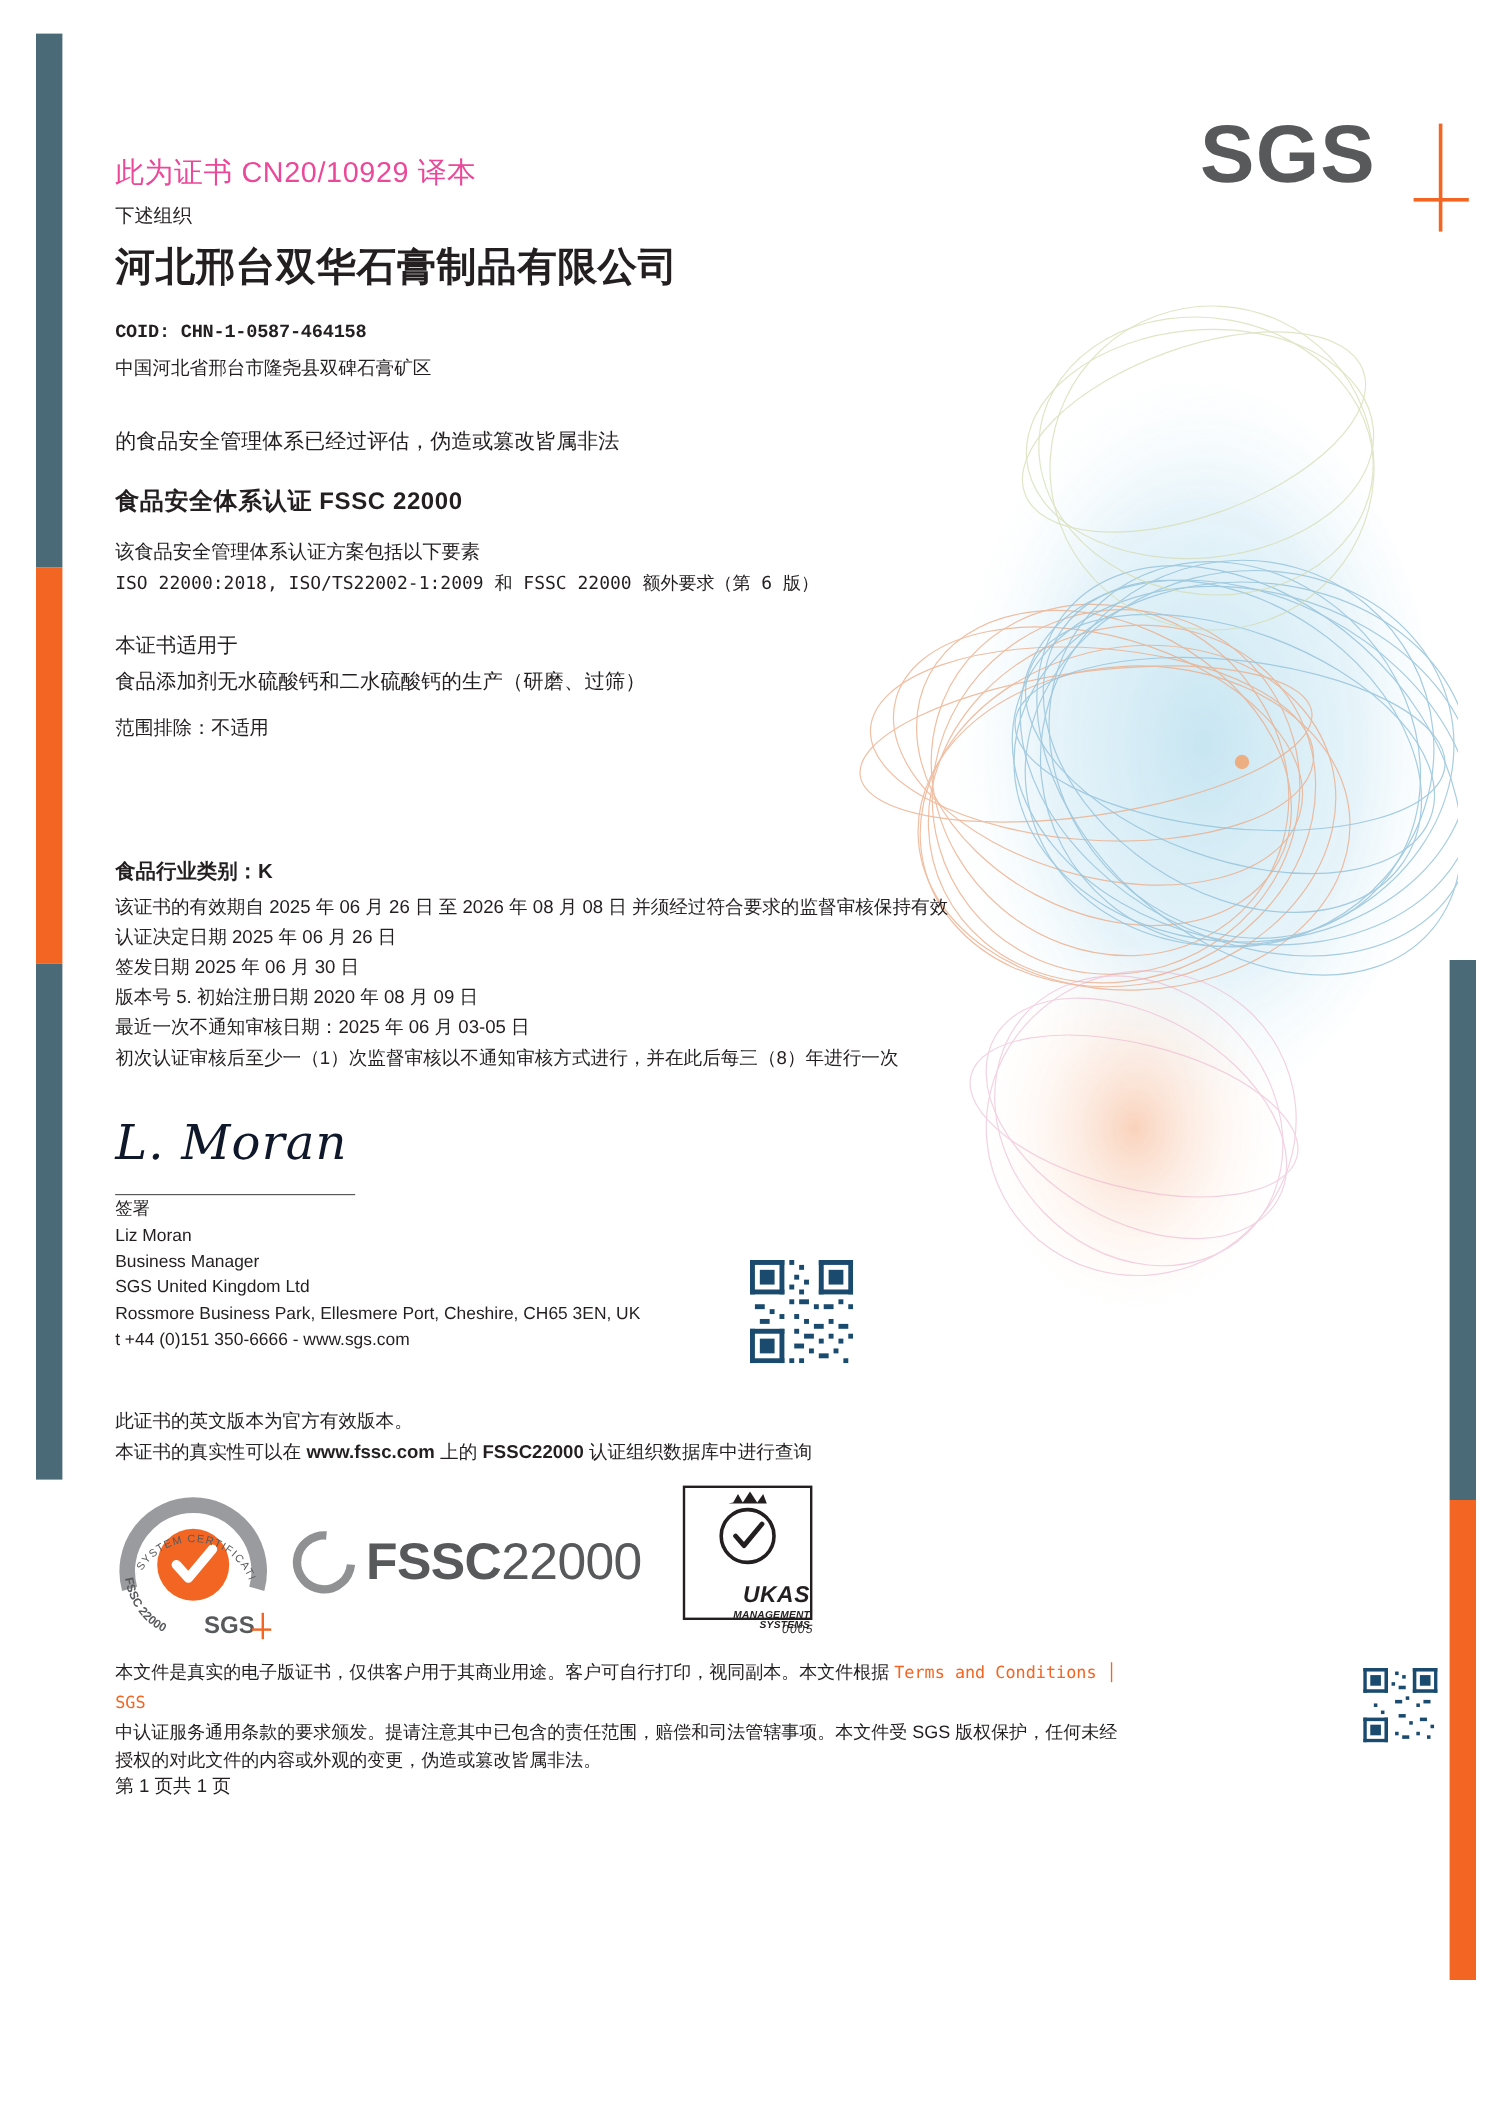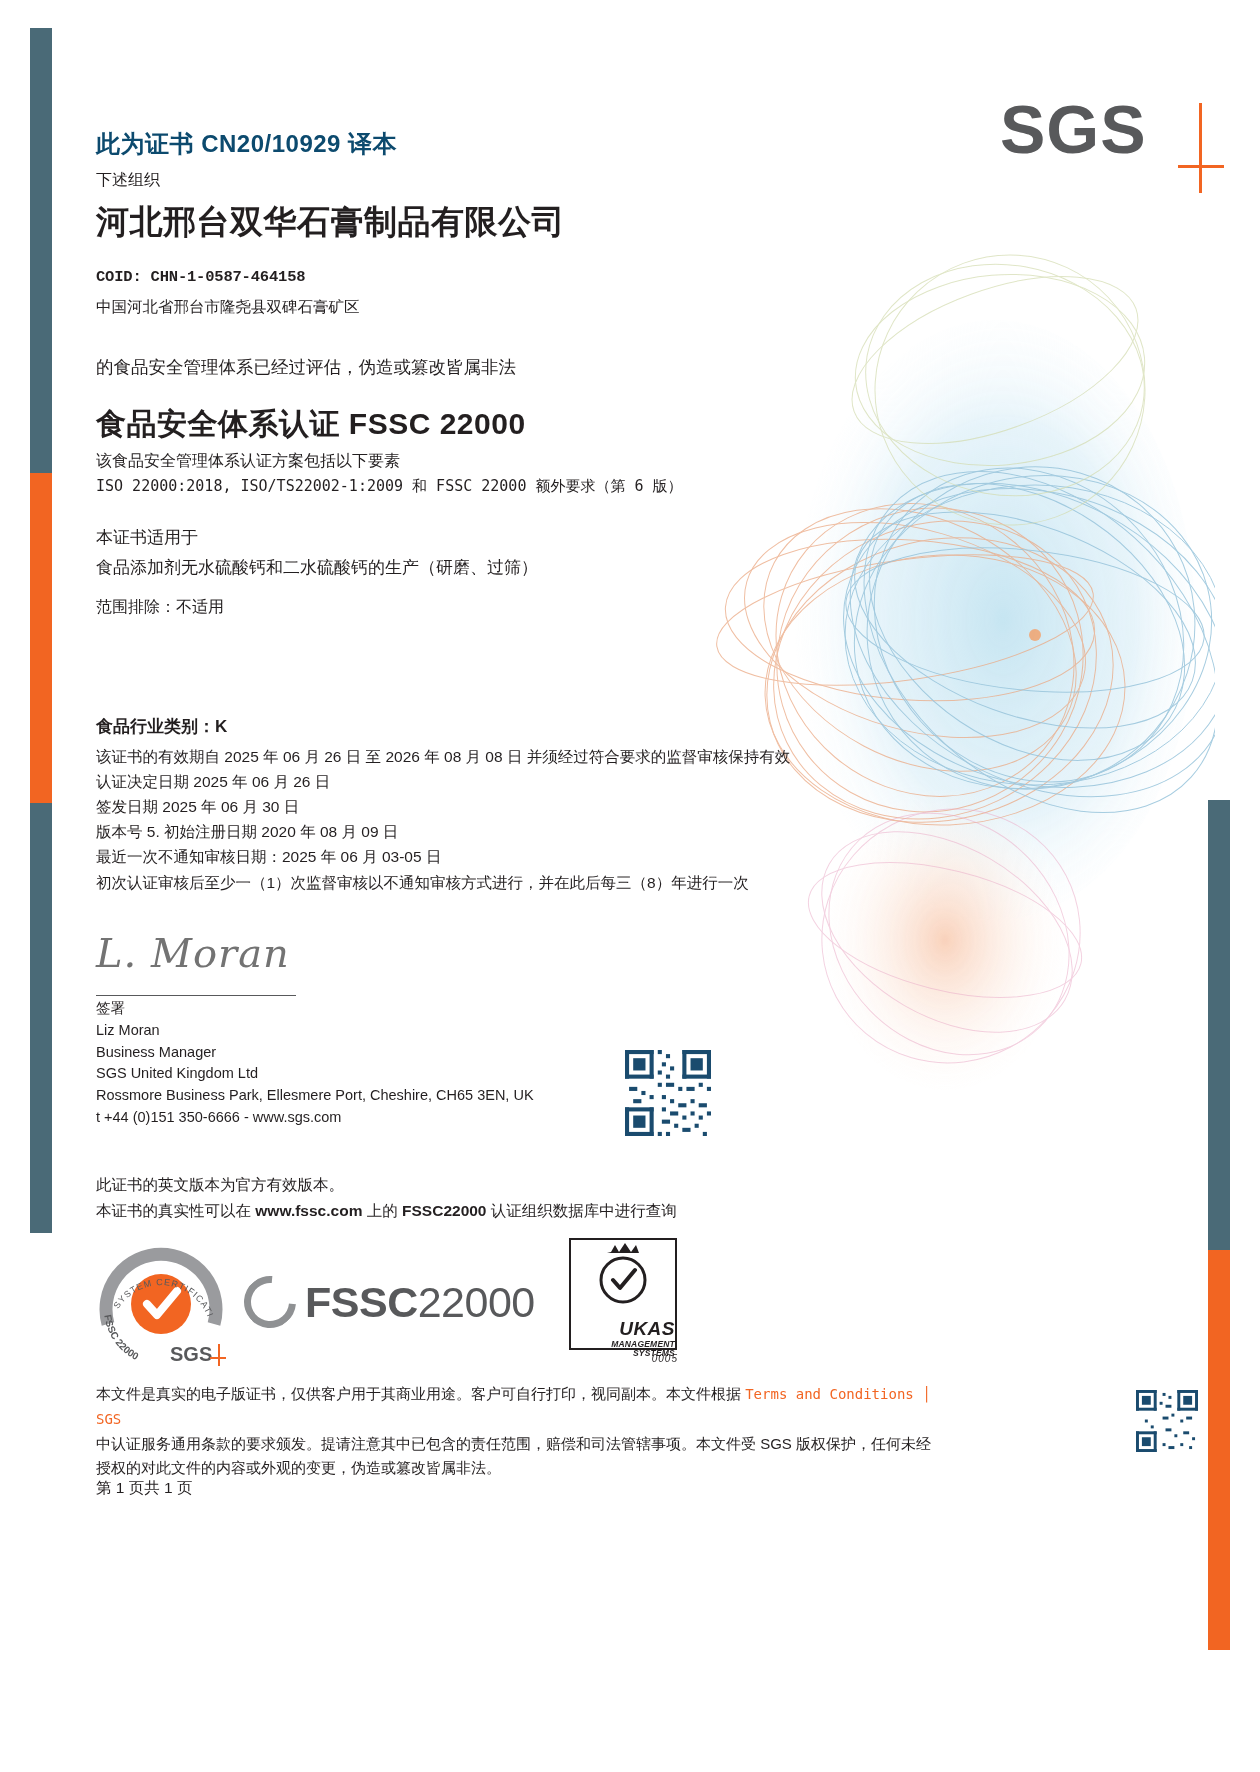--- a/index.html
+++ b/index.html
@@ -85,22 +85,21 @@
     top: 0;
     width: 960px;
   }
   .t { margin: 0; }
 
   #head-translation {
     position: absolute;
     top: 128px;
     font-size: 24px;
     letter-spacing: .5px;
-    color: #0c4a6e;
-    font-weight: bold;
+    color: #ec4899;
   }
   #head-org-label {
     position: absolute;
     top: 170px;
     font-size: 16px;
   }
   #org-name {
     position: absolute;
     top: 200px;
     font-size: 33px;
@@ -121,21 +120,21 @@
     font-size: 15.5px;
   }
   #assessment-line {
     position: absolute;
     top: 355px;
     font-size: 17.5px;
   }
   #standard-title {
     position: absolute;
     top: 404px;
-    font-size: 30px;
+    font-size: 20px;
     font-weight: bold;
     letter-spacing: .5px;
   }
   #scheme-desc {
     position: absolute;
     top: 447px;
     font-size: 16px;
     line-height: 1.7;
   }
   #scheme-desc .mono { font-family: "DejaVu Sans Mono", "Liberation Mono", monospace; font-size: 15px; }
@@ -166,21 +165,21 @@
   }
 
   
   #signature {
     position: absolute;
     top: 930px;
     left: 0;
     font-family: "DejaVu Serif", serif;
     font-style: italic;
     font-size: 40px;
-    color: #737373;
+    color: #0f172a;
     letter-spacing: 1px;
   }
   #sig-rule {
     position: absolute;
     top: 995px;
     left: 0;
     width: 200px;
     height: 1px;
     background: #58595b;
   }

